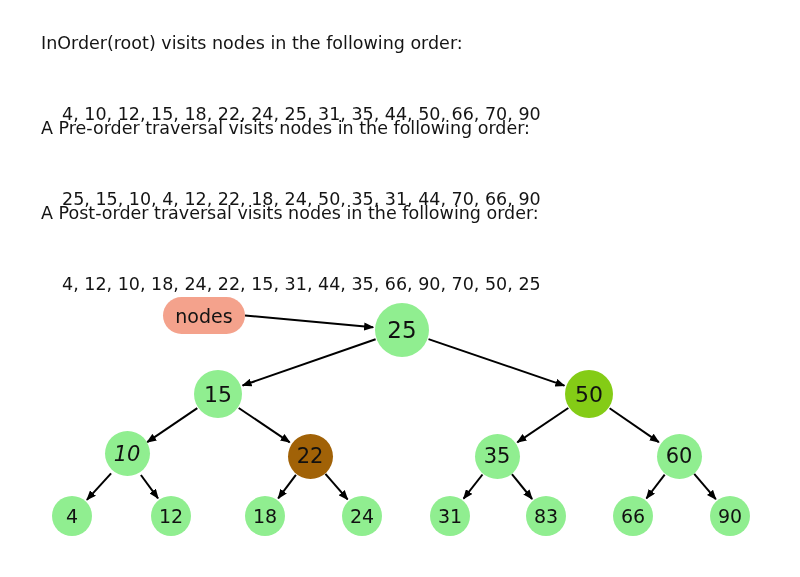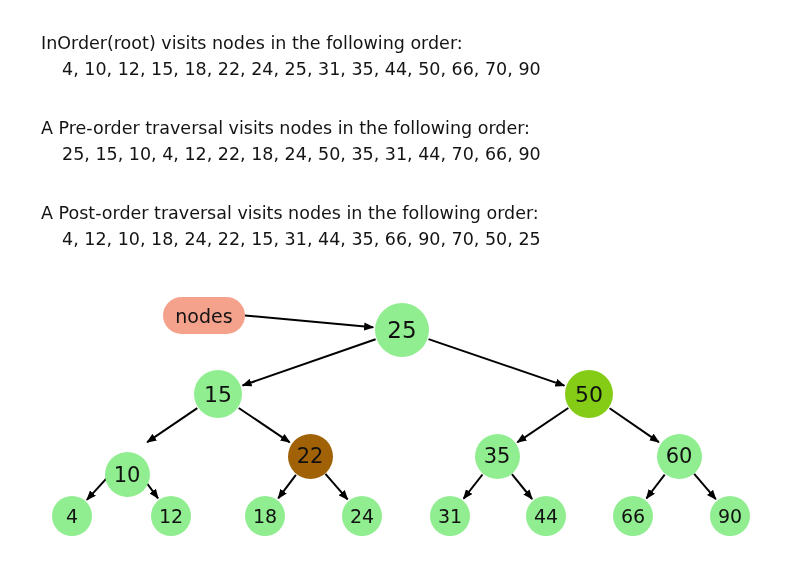--- a/index.html
+++ b/index.html
@@ -40,20 +40,21 @@
     white-space: nowrap;
     color: #141414;
   }
   .para-values {
     position: absolute;
     left: 62px;
     font-size: 17.5px;
     line-height: 22px;
     white-space: nowrap;
     color: #141414;
+    margin-top: 45px;
   }
 
   #inorder-block   { top: 32px; height: 60px; }
   #preorder-block  { top: 117px; height: 60px; }
   #postorder-block { top: 202px; height: 60px; }
 
   .para-heading { top: 0; }
   .para-values  { top: 26px; }
 
   
@@ -154,27 +155,27 @@
         <line x1="694.2" y1="473.9" x2="715.8" y2="499.2" stroke="#000000" stroke-width="2" marker-end="url(#arrowhead)"></line>
       </g>
   </svg>
 
   <div id="root-pointer">nodes</div>
 
   <div id="node-layer">
       <div class="tree-node lvl0" style="left: 375px; top: 303px; background: rgb(144, 238, 144);">25</div>
       <div class="tree-node lvl1" style="left: 194px; top: 370px; background: rgb(144, 238, 144);">15</div>
       <div class="tree-node lvl1" style="left: 565px; top: 370px; background: #84cc16;">50</div>
-      <div class="tree-node lvl2" style="left: 104.5px; top: 452px; background: rgb(144, 238, 144);">10</div>
+      <div class="tree-node lvl2" style="left: 104.5px; top: 431px; background: rgb(144, 238, 144); font-style: italic;">10</div>
       <div class="tree-node lvl2" style="left: 287.5px; top: 433.5px; background: #a16207;">22</div>
       <div class="tree-node lvl2" style="left: 474.5px; top: 433.5px; background: rgb(144, 238, 144);">35</div>
       <div class="tree-node lvl2" style="left: 656.5px; top: 433.5px; background: rgb(144, 238, 144);">60</div>
       <div class="tree-node lvl3" style="left: 52px; top: 496px; background: rgb(144, 238, 144);">4</div>
       <div class="tree-node lvl3" style="left: 151px; top: 496px; background: rgb(144, 238, 144);">12</div>
       <div class="tree-node lvl3" style="left: 245px; top: 496px; background: rgb(144, 238, 144);">18</div>
       <div class="tree-node lvl3" style="left: 342px; top: 496px; background: rgb(144, 238, 144);">24</div>
       <div class="tree-node lvl3" style="left: 430px; top: 496px; background: rgb(144, 238, 144);">31</div>
-      <div class="tree-node lvl3" style="left: 526px; top: 496px; background: rgb(144, 238, 144);">44</div>
+      <div class="tree-node lvl3" style="left: 526px; top: 496px; background: rgb(144, 238, 144);">83</div>
       <div class="tree-node lvl3" style="left: 613px; top: 496px; background: rgb(144, 238, 144);">66</div>
       <div class="tree-node lvl3" style="left: 710px; top: 496px; background: rgb(144, 238, 144);">90</div>
     </div>
 
 </div>
 
 </body></html>

